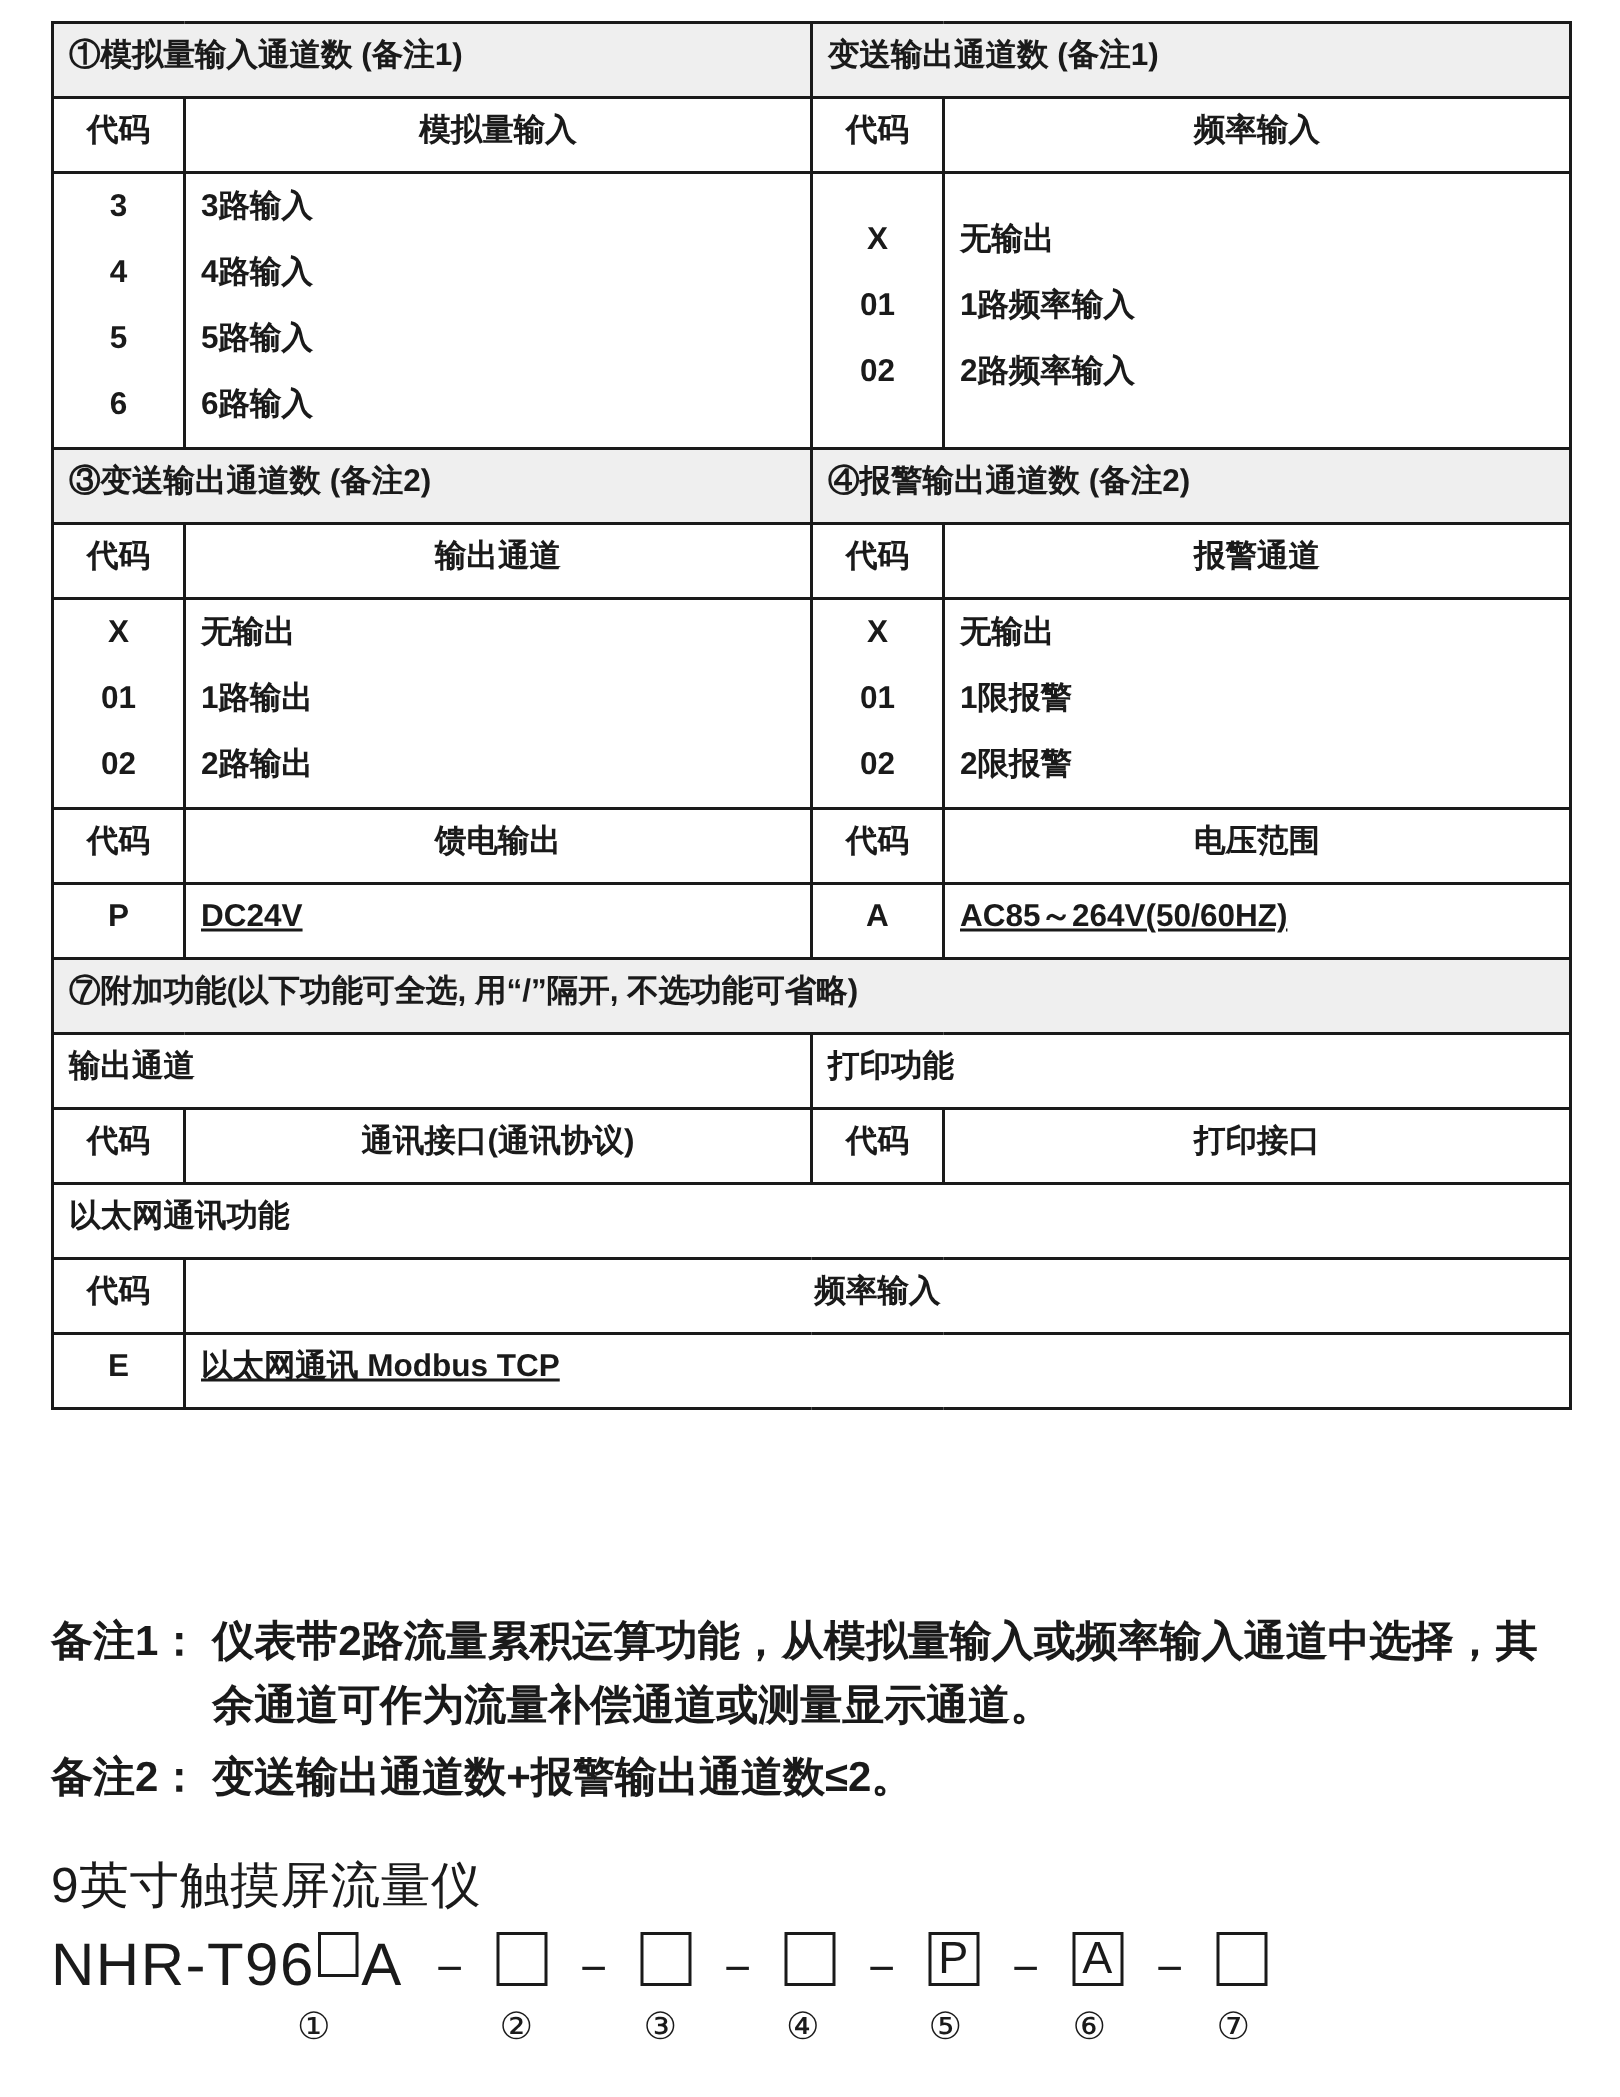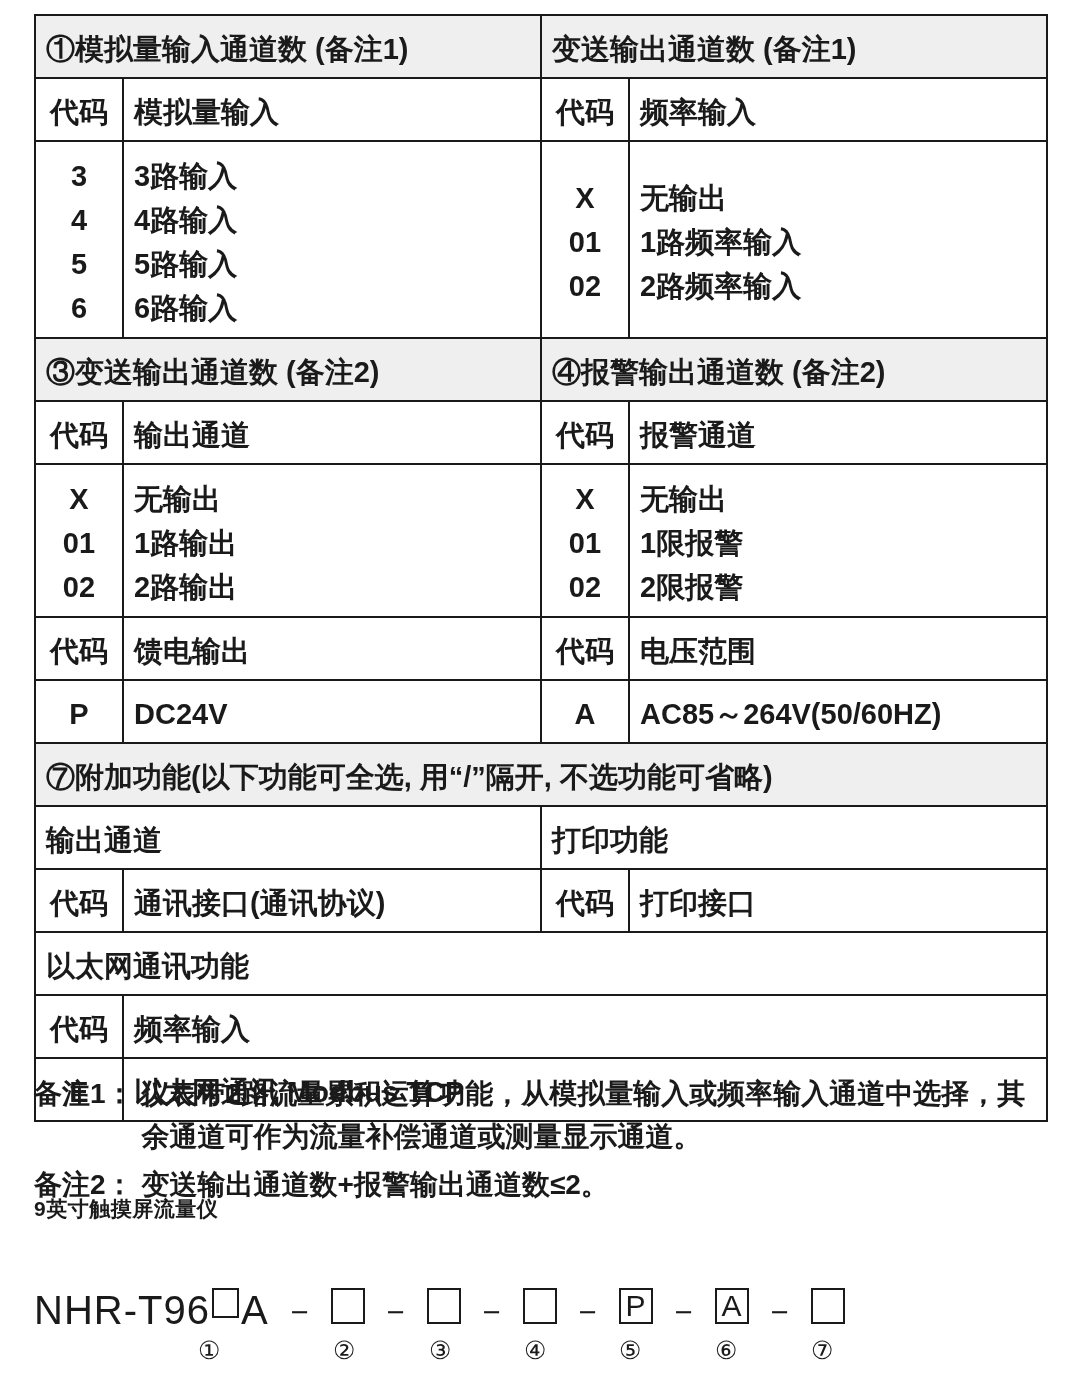--- a/index.html
+++ b/index.html
@@ -23,41 +23,43 @@
   table.spec {
     position: absolute;
     left: 34px;
     top: 14px;
     width: 1012px;
     border-collapse: collapse;
     table-layout: fixed;
   }
   table.spec td {
     border: 2px solid #1a1a1a;
-    padding: 13px 10px 6px 10px;
-    font-size: 29px;
+    padding: 0 10px 6px 10px;
+    font-size: 21px;
     line-height: 1.35;
     vertical-align: middle;
     font-weight: bold;
     height: 42px;
   }
   td.hdr {
     background: #efefef;
     font-weight: bold;
     font-size: 25px;
   }
   td.col-head {
     font-weight: bold;
+    text-align: center;
   }
   td.code {
     text-align: center;
     font-weight: bold;
   }
   td.val {
     font-weight: bold;
+    text-decoration: underline;
   }
   .nogap { border-bottom: none !important; }
   .multi {
     padding-top: 6px;
     padding-bottom: 8px;
   }
   .multi .line {
     height: 44px;
     display: flex;
     align-items: center;
@@ -83,23 +85,23 @@
     white-space: nowrap;
     padding-right: 8px;
   }
   .note-text {
     flex: 1 1 auto;
   }
 
   .model-title {
     position: absolute;
     left: 34px;
-    top: 1195px;
-    font-size: 21px;
-    font-weight: bold;
+    top: 1235px;
+    font-size: 33px;
+    font-weight: normal;
     letter-spacing: 0.5px;
   }
   .model-row {
     position: absolute;
     left: 34px;
     top: 1288px;
     display: flex;
     align-items: flex-start;
     font-size: 40px;
     letter-spacing: 0px;

